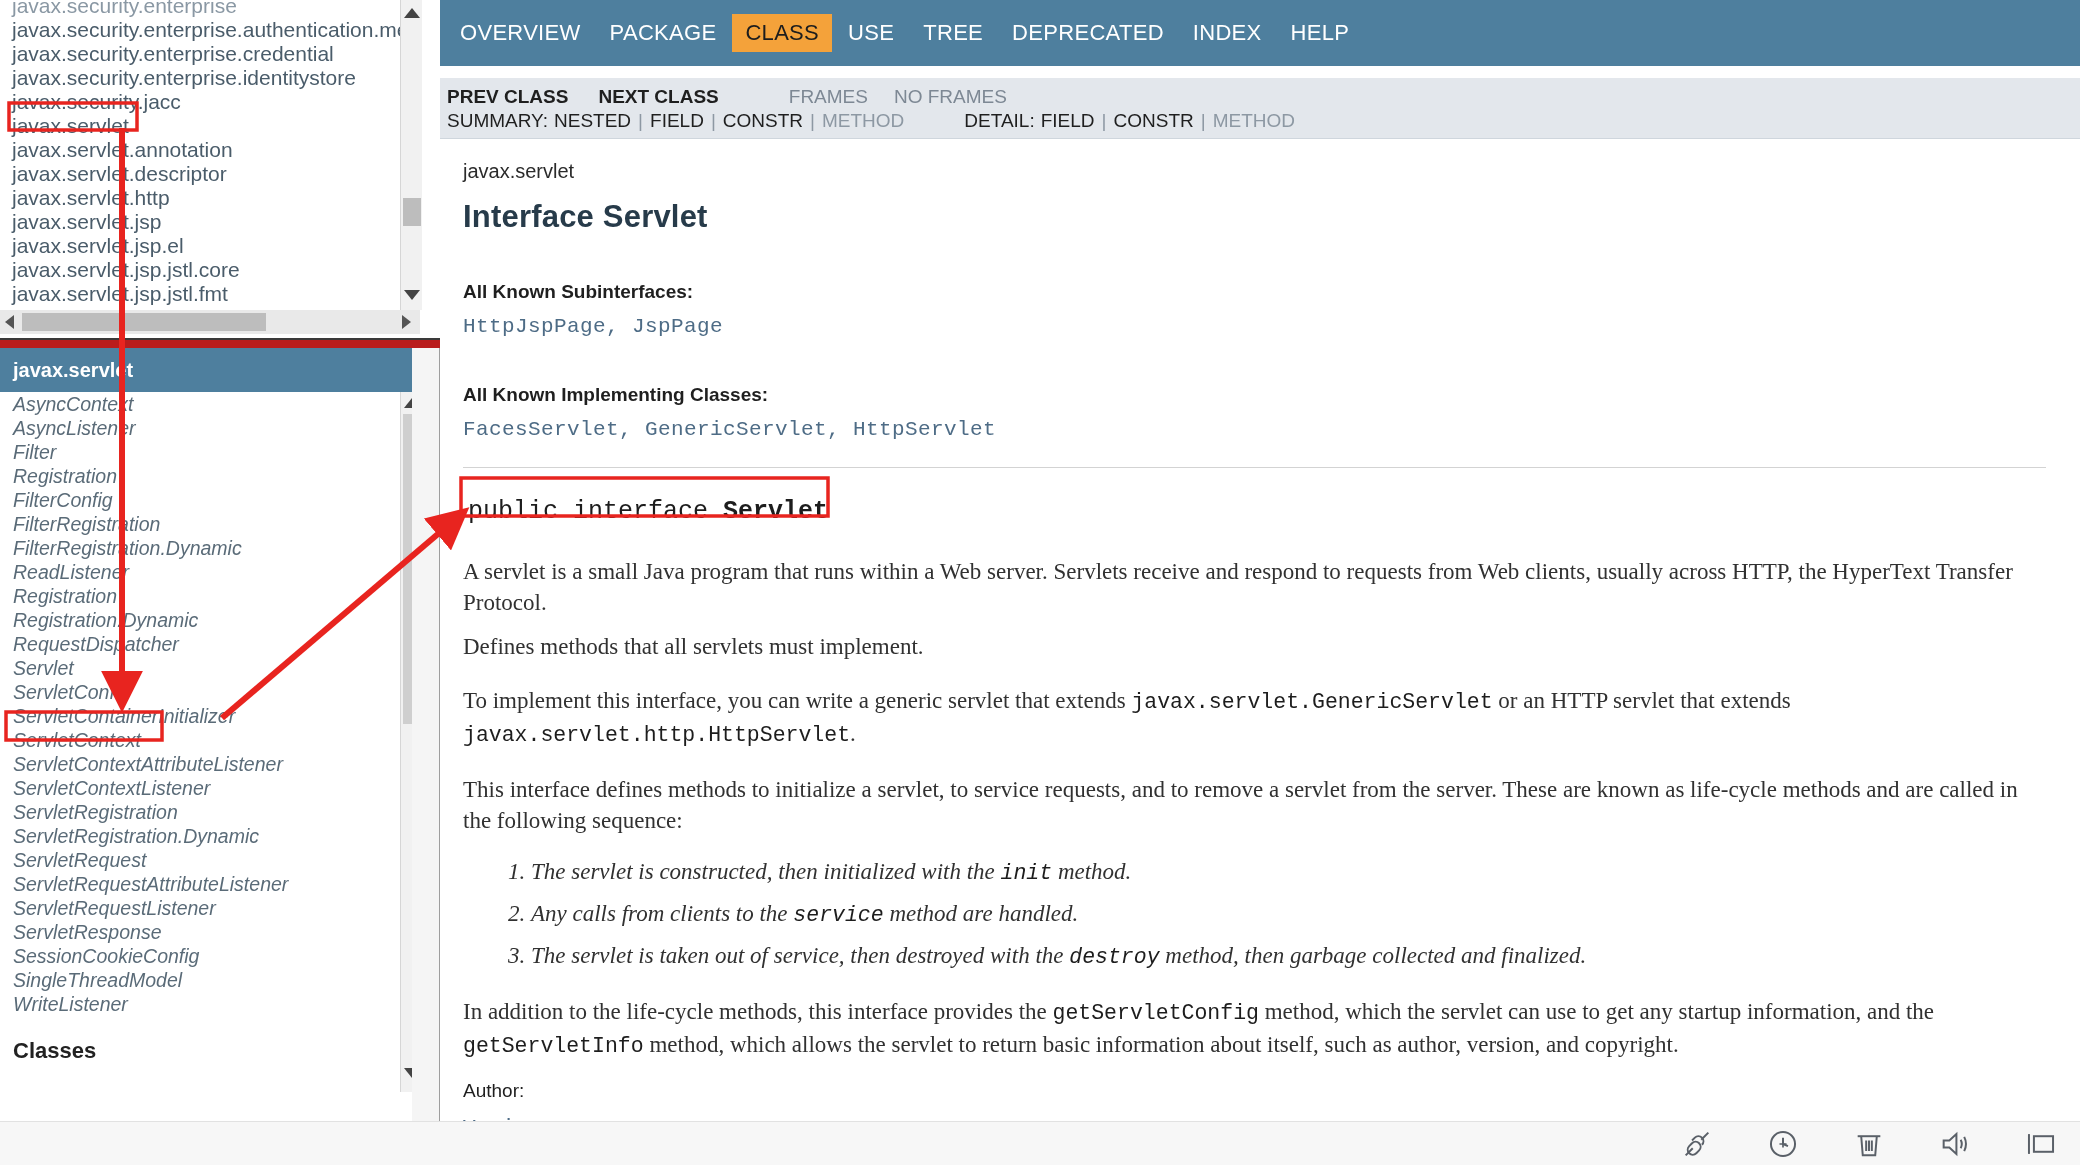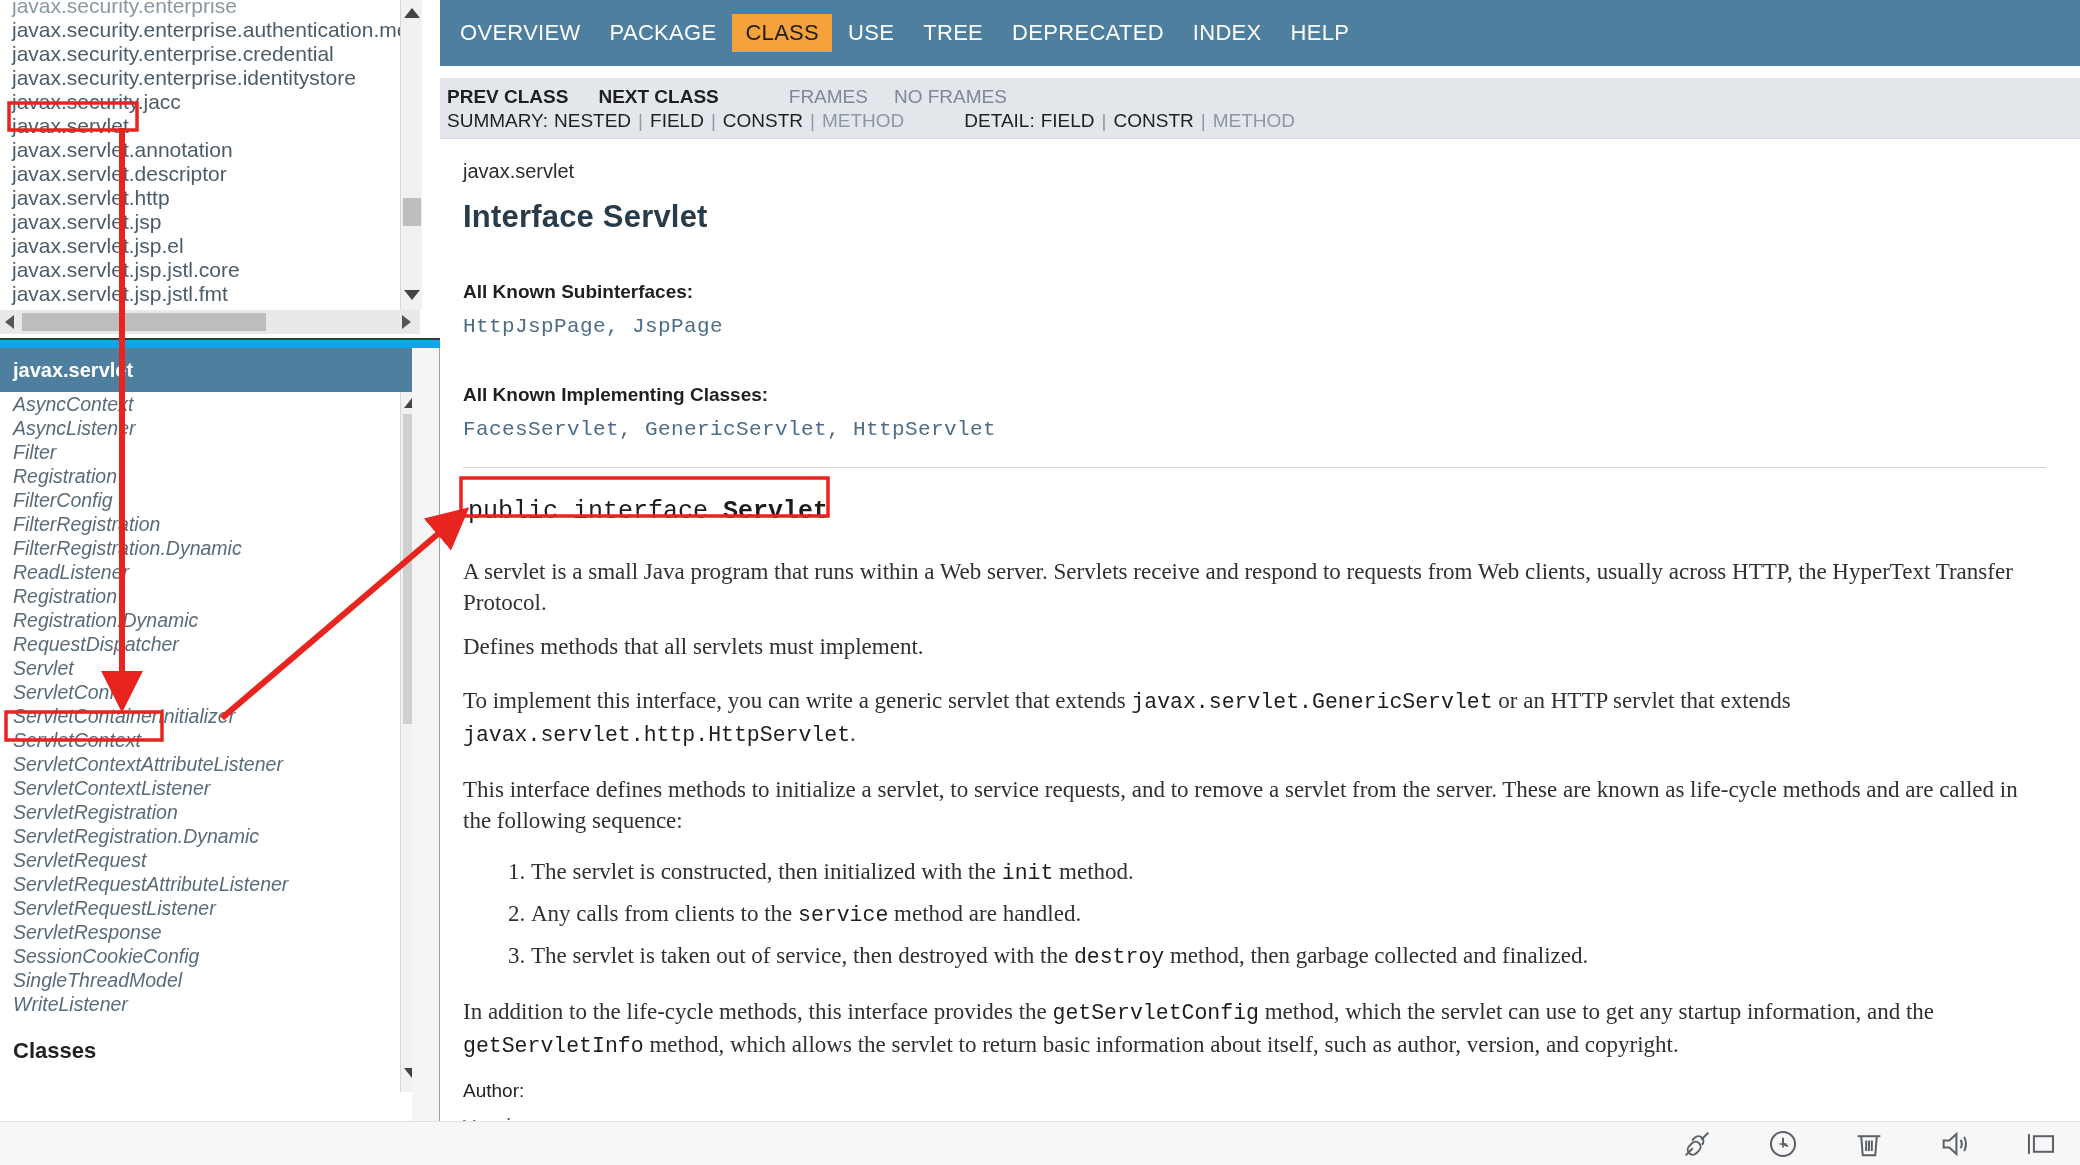--- a/index.html
+++ b/index.html
@@ -17,21 +17,21 @@
     height: 1165px;
     background: #ffffff;
   }
 
   
   #left-col {
     position: absolute;
     left: 0; top: 0;
     width: 440px;
     height: 1165px;
-    background: #0ea5e9;
+    background: #b91c1c;
   }
 
   
   #pkg-frame {
     position: absolute;
     left: 0; top: 0;
     width: 440px;
     height: 340px;
     background: #ffffff;
     border-bottom: 2px solid #3a3a3a;
@@ -314,20 +314,21 @@
     color: #1d1d1d;
     text-align: center;
   }
   ol.steps {
     font-family: "Liberation Serif", serif;
     font-size: 23px;
     line-height: 31px;
     color: #313131;
     margin: 20px 0 16px 0;
     padding-left: 68px;
+    font-style: italic;
   }
   ol.steps li { margin-bottom: 9px; }
   .sa-label {
     font-size: 19px;
     font-weight: normal;
     color: #1f1f1f;
     margin-top: 18px;
   }
   .sa-value {
     font-family: "Liberation Mono", monospace;

